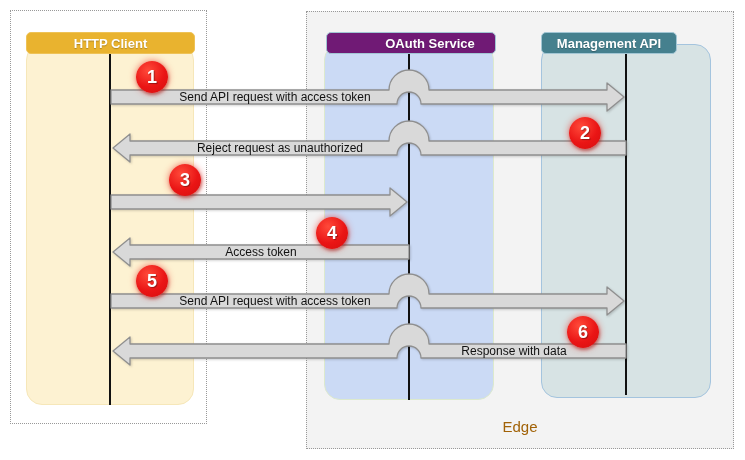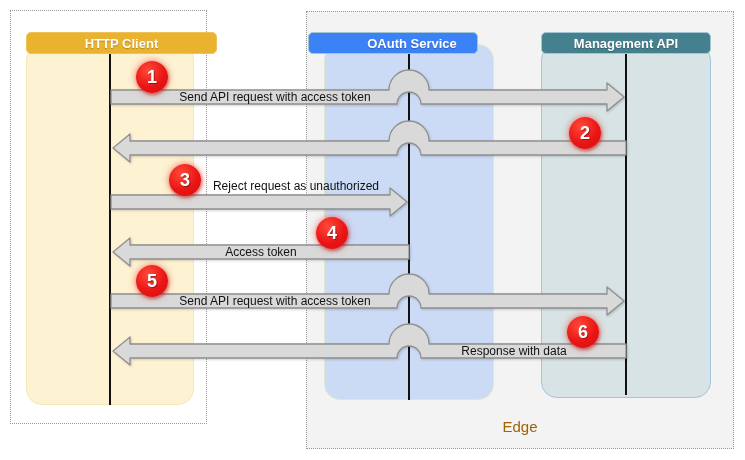--- a/index.html
+++ b/index.html
@@ -44,23 +44,23 @@
   .ll-mgmt  { left: 625px; top: 53px; height: 342px; }
 
   
   .actor-header {
     position: absolute; top: 32px; height: 22px;
     border-radius: 5px;
     color: #ffffff; font-weight: bold; font-size: 13px;
     display: flex; align-items: center; justify-content: center;
     text-shadow: 0 1px 1px rgba(0,0,0,0.25);
   }
-  .hdr-gold  { left: 26px;  width: 191px; background: #e9b32f; border: 1px solid #eec256; }
-  .hdr-teal1 { left: 308px; width: 170px; background: #3b82f6; border: 1px solid #a2c6d4; padding-left: 38px; }
-  .hdr-teal2 { left: 541px; width: 170px; background: #45808e; border: 1px solid #a2c6d4; }
+  .hdr-gold  { left: 26px;  width: 169px; background: #e9b32f; border: 1px solid #eec256; }
+  .hdr-teal1 { left: 326px; width: 170px; background: #701a75; border: 1px solid #a2c6d4; padding-left: 38px; }
+  .hdr-teal2 { left: 541px; width: 136px; background: #45808e; border: 1px solid #a2c6d4; }
 
   
   .arrows { position: absolute; left: 0; top: 0; }
   .arrow {
     fill: #d9d9d9;
     stroke: #8f8f8f;
     stroke-width: 1.3;
     stroke-linejoin: round;
     filter: drop-shadow(1px 1px 1px rgba(0,0,0,0.18));
   }
@@ -110,21 +110,21 @@
   <svg class="arrows" width="745" height="460" viewBox="0 0 745 460">
     <path class="arrow" d="M 111,90 L 389,90 A 20 20 0 0 1 429,90 L 607,90 L 607,83 L 624,97 L 607,111 L 607,104 L 421,104 A 12 12 0 0 0 397,104 L 111,104 Z"></path>
     <path class="arrow" d="M 626,141 L 429,141 A 20 20 0 0 0 389,141 L 130,141 L 130,134 L 113,148 L 130,162 L 130,155 L 397,155 A 12 12 0 0 1 421,155 L 626,155 Z"></path>
     <path class="arrow" d="M 111,195 L 390,195 L 390,188 L 407,202 L 390,216 L 390,209 L 111,209 Z"></path>
     <path class="arrow" d="M 409,245 L 130,245 L 130,238 L 113,252 L 130,266 L 130,259 L 409,259 Z"></path>
     <path class="arrow" d="M 111,294 L 389,294 A 20 20 0 0 1 429,294 L 607,294 L 607,287 L 624,301 L 607,315 L 607,308 L 421,308 A 12 12 0 0 0 397,308 L 111,308 Z"></path>
     <path class="arrow" d="M 626,344 L 429,344 A 20 20 0 0 0 389,344 L 130,344 L 130,337 L 113,351 L 130,365 L 130,358 L 397,358 A 12 12 0 0 1 421,358 L 626,358 Z"></path>
   </svg>
 
   <div class="msg-label" style="left:275px; top:97px;">Send API request with access token</div>
-  <div class="msg-label" style="left:296px; top:148px;margin-top:38px;">Reject request as unauthorized</div>
+  <div class="msg-label" style="left:280px; top:148px;">Reject request as unauthorized</div>
   <div class="msg-label" style="left:261px; top:252px;">Access token</div>
   <div class="msg-label" style="left:275px; top:301px;">Send API request with access token</div>
   <div class="msg-label" style="left:514px; top:351px;">Response with data</div>
 
   <div class="badge" style="left:136px; top:61px;">1</div>
   <div class="badge" style="left:569px; top:117px;">2</div>
   <div class="badge" style="left:169px; top:164px;">3</div>
   <div class="badge" style="left:316px; top:217px;">4</div>
   <div class="badge" style="left:136px; top:265px;">5</div>
   <div class="badge" style="left:567px; top:316px;">6</div>

